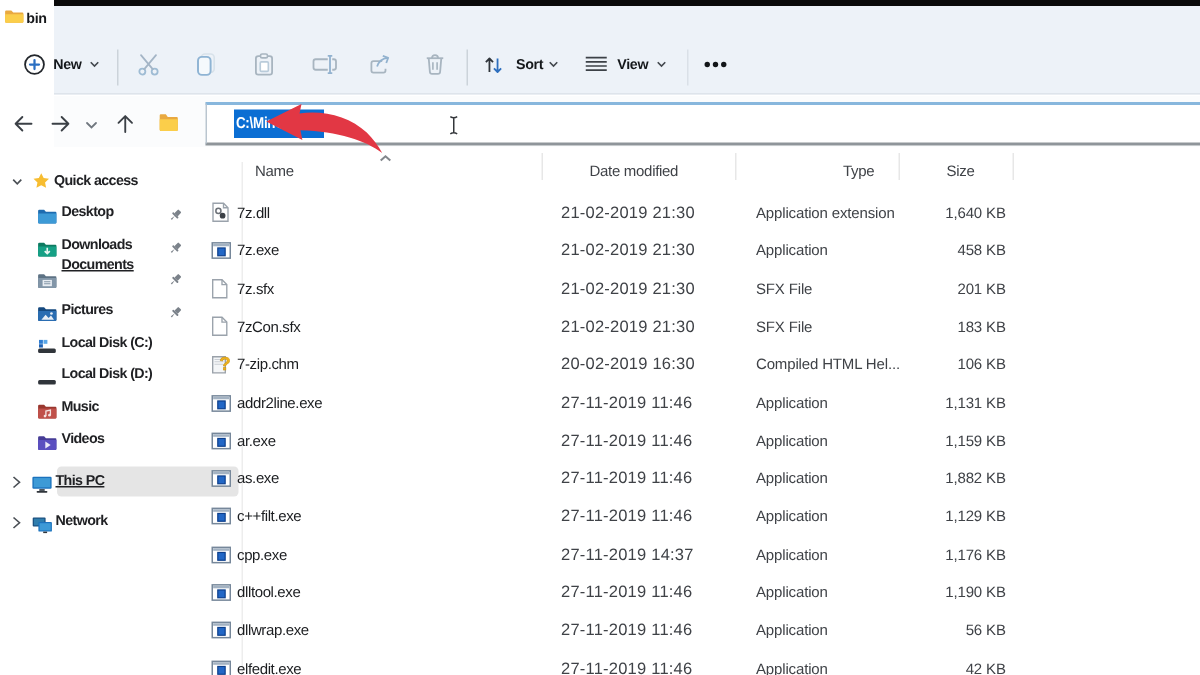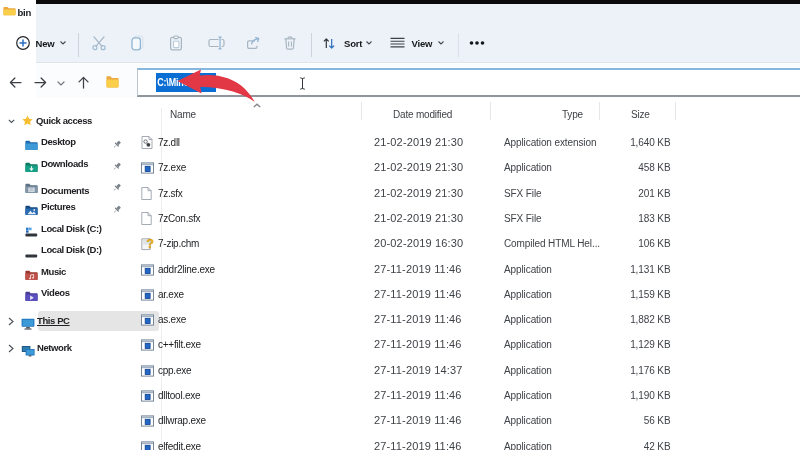--- a/index.html
+++ b/index.html
@@ -191,21 +191,21 @@
           <rect x="2.9" y="4.2" width="5.2" height="1.3" rx="0.6"></rect>
           <path d="M5.5 5.5 L6 8.6 L5 8.6 Z"></path>
         </g>
       </svg></div>
     <div style="position:absolute; left:24.5px; top:180.1px; width:14px; height:12px;"><svg width="13" height="11" viewBox="0 0 13 11" style="position:static">
         <path d="M0.4 1.6 Q0.4 0.8 1.2 0.8 H4.4 L5.6 2.2 H12 Q12.6 2.2 12.6 2.9 V9.2 Q12.6 10 11.8 10 H1.2 Q0.4 10 0.4 9.2 Z" fill="#5d7284"></path>
         <path d="M0.4 3.4 H12.6 V9.2 Q12.6 10 11.8 10 H1.2 Q0.4 10 0.4 9.2 Z" fill="#8296a8"></path>
         <rect x="3.4" y="4.6" width="6.2" height="4.2" fill="#e8edf2"></rect>
         <path d="M4.4 5.8 H8.6 M4.4 7.2 H8.6" stroke="#8296a8" stroke-width="0.7"></path>
       </svg></div>
-    <div class="txt side" style="left:41px; top:185px;">Documents</div>
+    <div class="txt side" style="left:41px; top:171px;text-decoration:underline;">Documents</div>
     <div style="position:absolute; left:112px; top:180.1px; width:11px; height:11px;"><svg width="11" height="11" viewBox="0 0 11 11" style="position:static">
         <g transform="rotate(45 5.5 4)" fill="#7b828a">
           <rect x="4" y="0.6" width="3" height="3.6" rx="0.6"></rect>
           <rect x="2.9" y="4.2" width="5.2" height="1.3" rx="0.6"></rect>
           <path d="M5.5 5.5 L6 8.6 L5 8.6 Z"></path>
         </g>
       </svg></div>
     <div style="position:absolute; left:24.5px; top:201.8px; width:14px; height:12px;"><svg width="13" height="11" viewBox="0 0 13 11" style="position:static">
         <path d="M0.4 1.6 Q0.4 0.8 1.2 0.8 H4.4 L5.6 2.2 H12 Q12.6 2.2 12.6 2.9 V9.2 Q12.6 10 11.8 10 H1.2 Q0.4 10 0.4 9.2 Z" fill="#15497f"></path>
         <path d="M0.4 3.4 H12.6 V9.2 Q12.6 10 11.8 10 H1.2 Q0.4 10 0.4 9.2 Z" fill="#2a6db2"></path>

